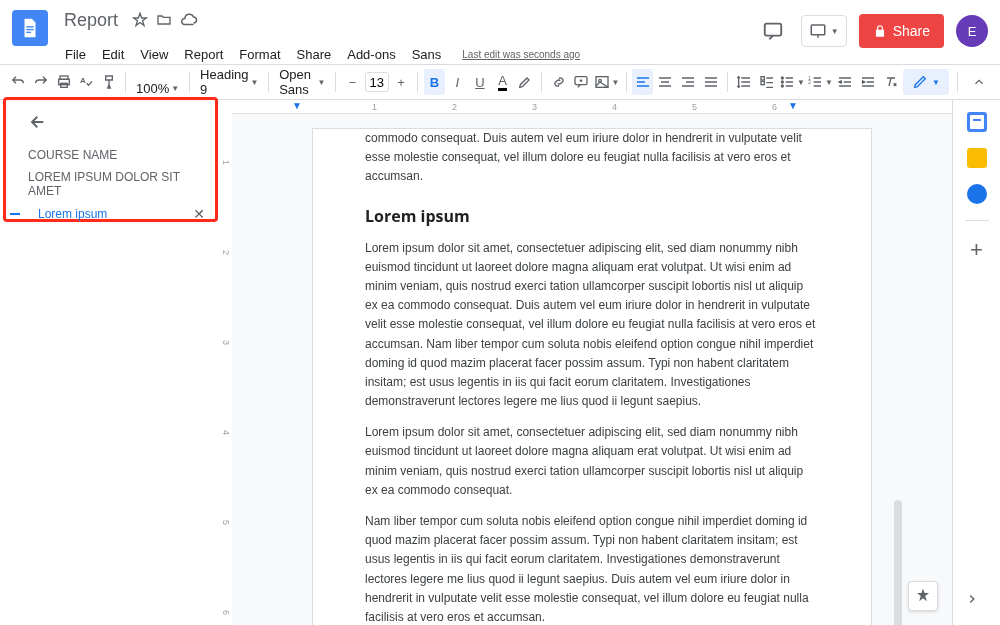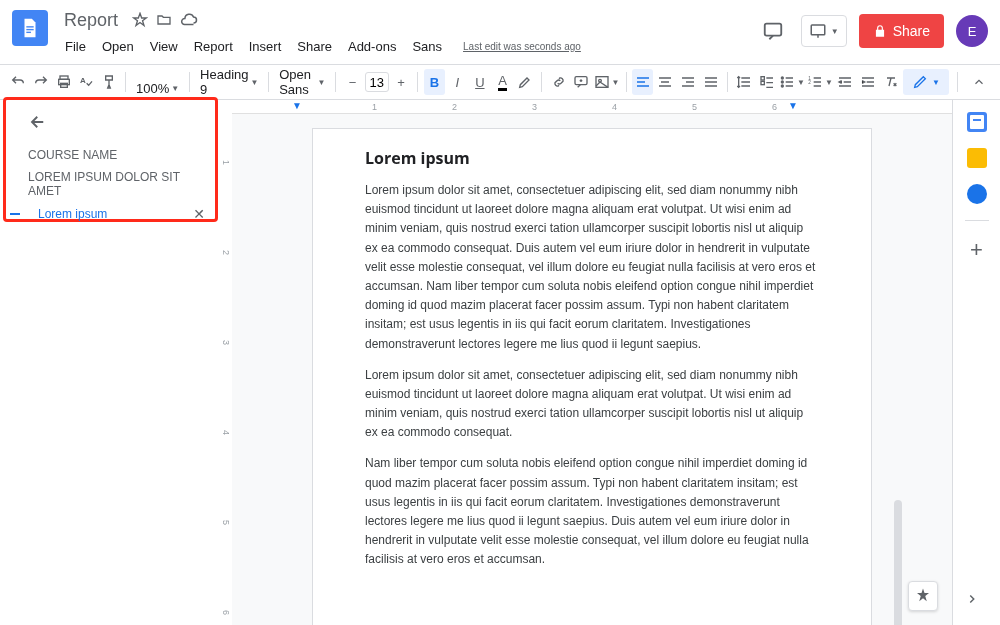--- a/index.html
+++ b/index.html
@@ -6,21 +6,21 @@
   body { font-family: Arial, sans-serif; font-size: 13px; color: #202124; background: #fff; overflow: hidden; width: 1000px; height: 625px; }
   
   
   .header { height: 64px; display: flex; align-items: flex-start; padding: 8px 12px 0 12px; }
   .docs-icon { width: 36px; height: 36px; background: #4285f4; border-radius: 4px; display: flex; align-items: center; justify-content: center; color: #fff; margin-right: 10px; margin-top: 2px; }
   .docs-icon svg { width: 22px; height: 28px; }
   .title-area { flex: 1; display: flex; flex-direction: column; }
   .title-row { display: flex; align-items: center; gap: 8px; height: 24px; }
   .doc-title { font-size: 18px; color: #5f6368; padding: 2px 6px; border-radius: 4px; }
   .title-icon { color: #5f6368; cursor: pointer; }
-  .menu-row { display: flex; align-items: center; gap: 2px; height: 24px; margin-top: 2px; }
+  .menu-row { display: flex; align-items: center; gap: 2px; height: 24px; margin-top: 10px; }
   .menu-item { padding: 4px 7px; font-size: 13px; color: #202124; cursor: pointer; border-radius: 4px; }
   .last-edit { color: #5f6368; text-decoration: underline; margin-left: 12px; font-size: 10px; cursor: pointer; }
   .header-right { display: flex; align-items: center; gap: 12px; margin-top: 6px; }
   .hdr-btn { width: 32px; height: 32px; display: flex; align-items: center; justify-content: center; color: #5f6368; cursor: pointer; border-radius: 4px; }
   .present-btn { width: 46px; height: 32px; border: 1px solid #dadce0; border-radius: 4px; display: flex; align-items: center; justify-content: center; color: #5f6368; gap: 2px; cursor: pointer; }
   .share-btn { background: #ef4444; color: #fff; height: 34px; padding: 0 14px; border-radius: 4px; display: flex; align-items: center; gap: 6px; font-weight: 500; cursor: pointer; font-size: 14px; }
   .avatar { width: 32px; height: 32px; border-radius: 50%; background: #673ab7; color: #fff; display: flex; align-items: center; justify-content: center; font-weight: 500; cursor: pointer; }
 
   
   .toolbar { height: 36px; border-top: 1px solid #dadce0; border-bottom: 1px solid #dadce0; display: flex; align-items: center; padding: 0 8px; gap: 2px; }
@@ -104,24 +104,24 @@
           </svg>
       </span>
       <span class="title-icon">
         <svg width="18" height="18" viewBox="0 0 24 24" fill="none" stroke="#5f6368" stroke-width="2">
             <path d="M18 16a4 4 0 000-8 6 6 0 00-11.5 2A4 4 0 006 18h12"></path>
           </svg>
       </span>
     </div>
     <div class="menu-row">
       <span class="menu-item">File</span>
-      <span class="menu-item">Open</span>
+      <span class="menu-item">Edit</span>
       <span class="menu-item">View</span>
       <span class="menu-item">Report</span>
-      <span class="menu-item">Insert</span>
+      <span class="menu-item">Format</span>
       <span class="menu-item">Share</span>
       <span class="menu-item">Add-ons</span>
       <span class="menu-item">Sans</span>
       <span class="last-edit">Last edit was seconds ago</span>
     </div>
   </div>
   <div class="header-right">
     <div class="hdr-btn">
       <svg width="22" height="22" viewBox="0 0 24 24" fill="none" stroke="#5f6368" stroke-width="2">
           <rect x="3" y="4" width="18" height="13" rx="2"></rect>
@@ -346,20 +346,21 @@
         <span class="ruler-tick" style="left:220px">2</span>
         <span class="ruler-tick" style="left:300px">3</span>
         <span class="ruler-tick" style="left:380px">4</span>
         <span class="ruler-tick" style="left:460px">5</span>
         <span class="ruler-tick" style="left:540px">6</span>
         <span class="ruler-indent-marker" style="left:60px">▼</span>
         <span class="ruler-indent-marker" style="left:556px">▼</span>
       </div>
       <div class="doc-scroll">
         <div class="page">
+          <p class="doc-text">commodo consequat. Duis autem vel eum iriure dolor in hendrerit in vulputate velit esse molestie consequat, vel illum dolore eu feugiat nulla facilisis at vero eros et accumsan.</p>
           <h2 class="doc-h2">Lorem ipsum</h2>
           <p class="doc-text">Lorem ipsum dolor sit amet, consectetuer adipiscing elit, sed diam nonummy nibh euismod tincidunt ut laoreet dolore magna aliquam erat volutpat. Ut wisi enim ad minim veniam, quis nostrud exerci tation ullamcorper suscipit lobortis nisl ut aliquip ex ea commodo consequat. Duis autem vel eum iriure dolor in hendrerit in vulputate velit esse molestie consequat, vel illum dolore eu feugiat nulla facilisis at vero eros et accumsan. Nam liber tempor cum soluta nobis eleifend option congue nihil imperdiet doming id quod mazim placerat facer possim assum. Typi non habent claritatem insitam; est usus legentis in iis qui facit eorum claritatem. Investigationes demonstraverunt lectores legere me lius quod ii legunt saepius.</p>
           <p class="doc-text">Lorem ipsum dolor sit amet, consectetuer adipiscing elit, sed diam nonummy nibh euismod tincidunt ut laoreet dolore magna aliquam erat volutpat. Ut wisi enim ad minim veniam, quis nostrud exerci tation ullamcorper suscipit lobortis nisl ut aliquip ex ea commodo consequat.</p>
           <p class="doc-text">Nam liber tempor cum soluta nobis eleifend option congue nihil imperdiet doming id quod mazim placerat facer possim assum. Typi non habent claritatem insitam; est usus legentis in iis qui facit eorum claritatem. Investigationes demonstraverunt lectores legere me lius quod ii legunt saepius. Duis autem vel eum iriure dolor in hendrerit in vulputate velit esse molestie consequat, vel illum dolore eu feugiat nulla facilisis at vero eros et accumsan.</p>
         </div>
       </div>
     </div>
     <div class="scrollbar-fake"></div>
   </div>
 

